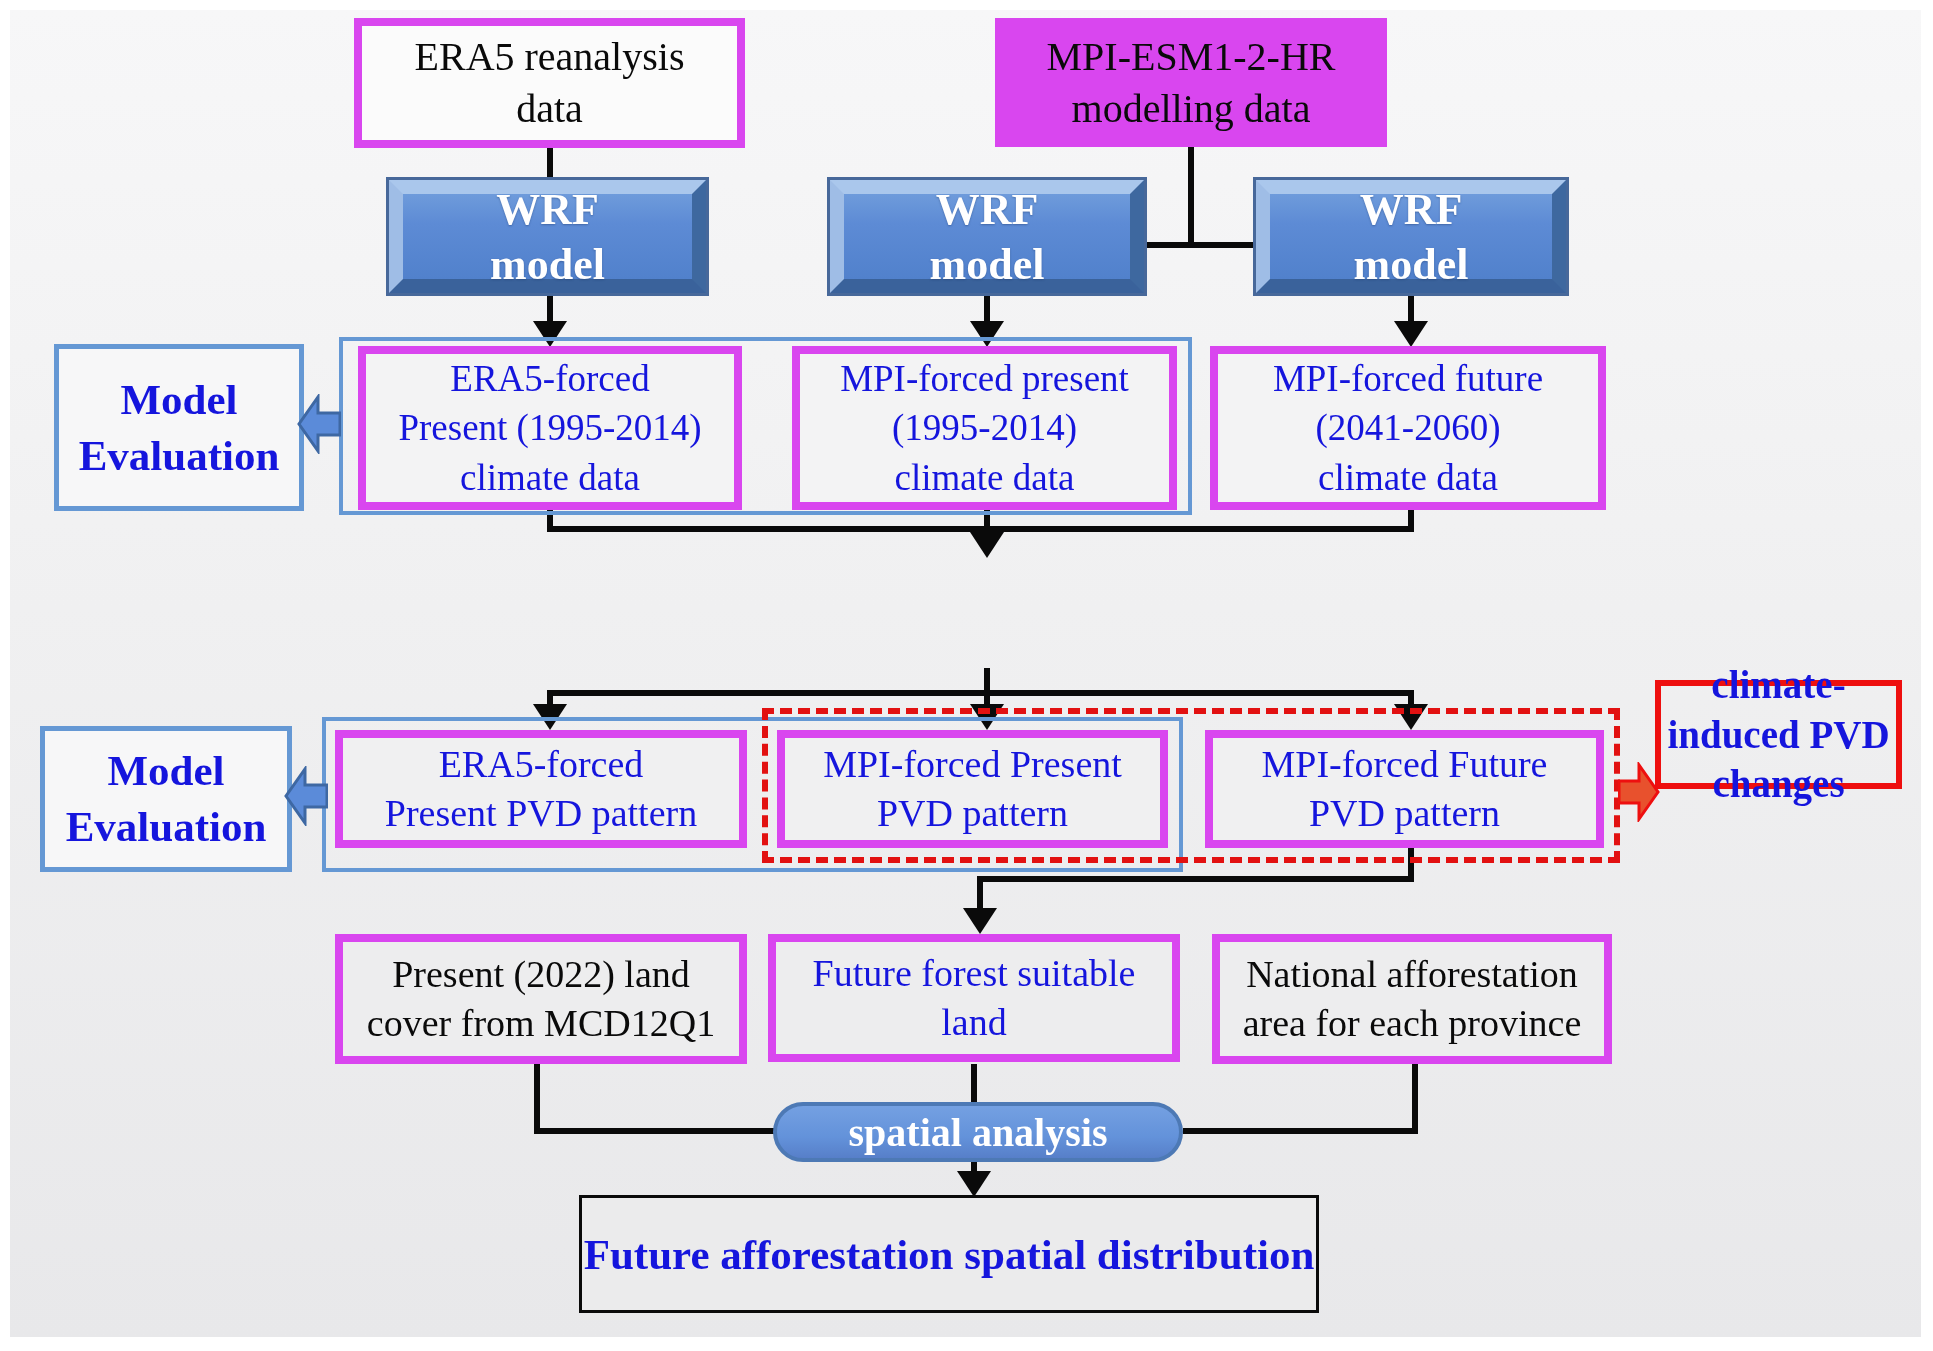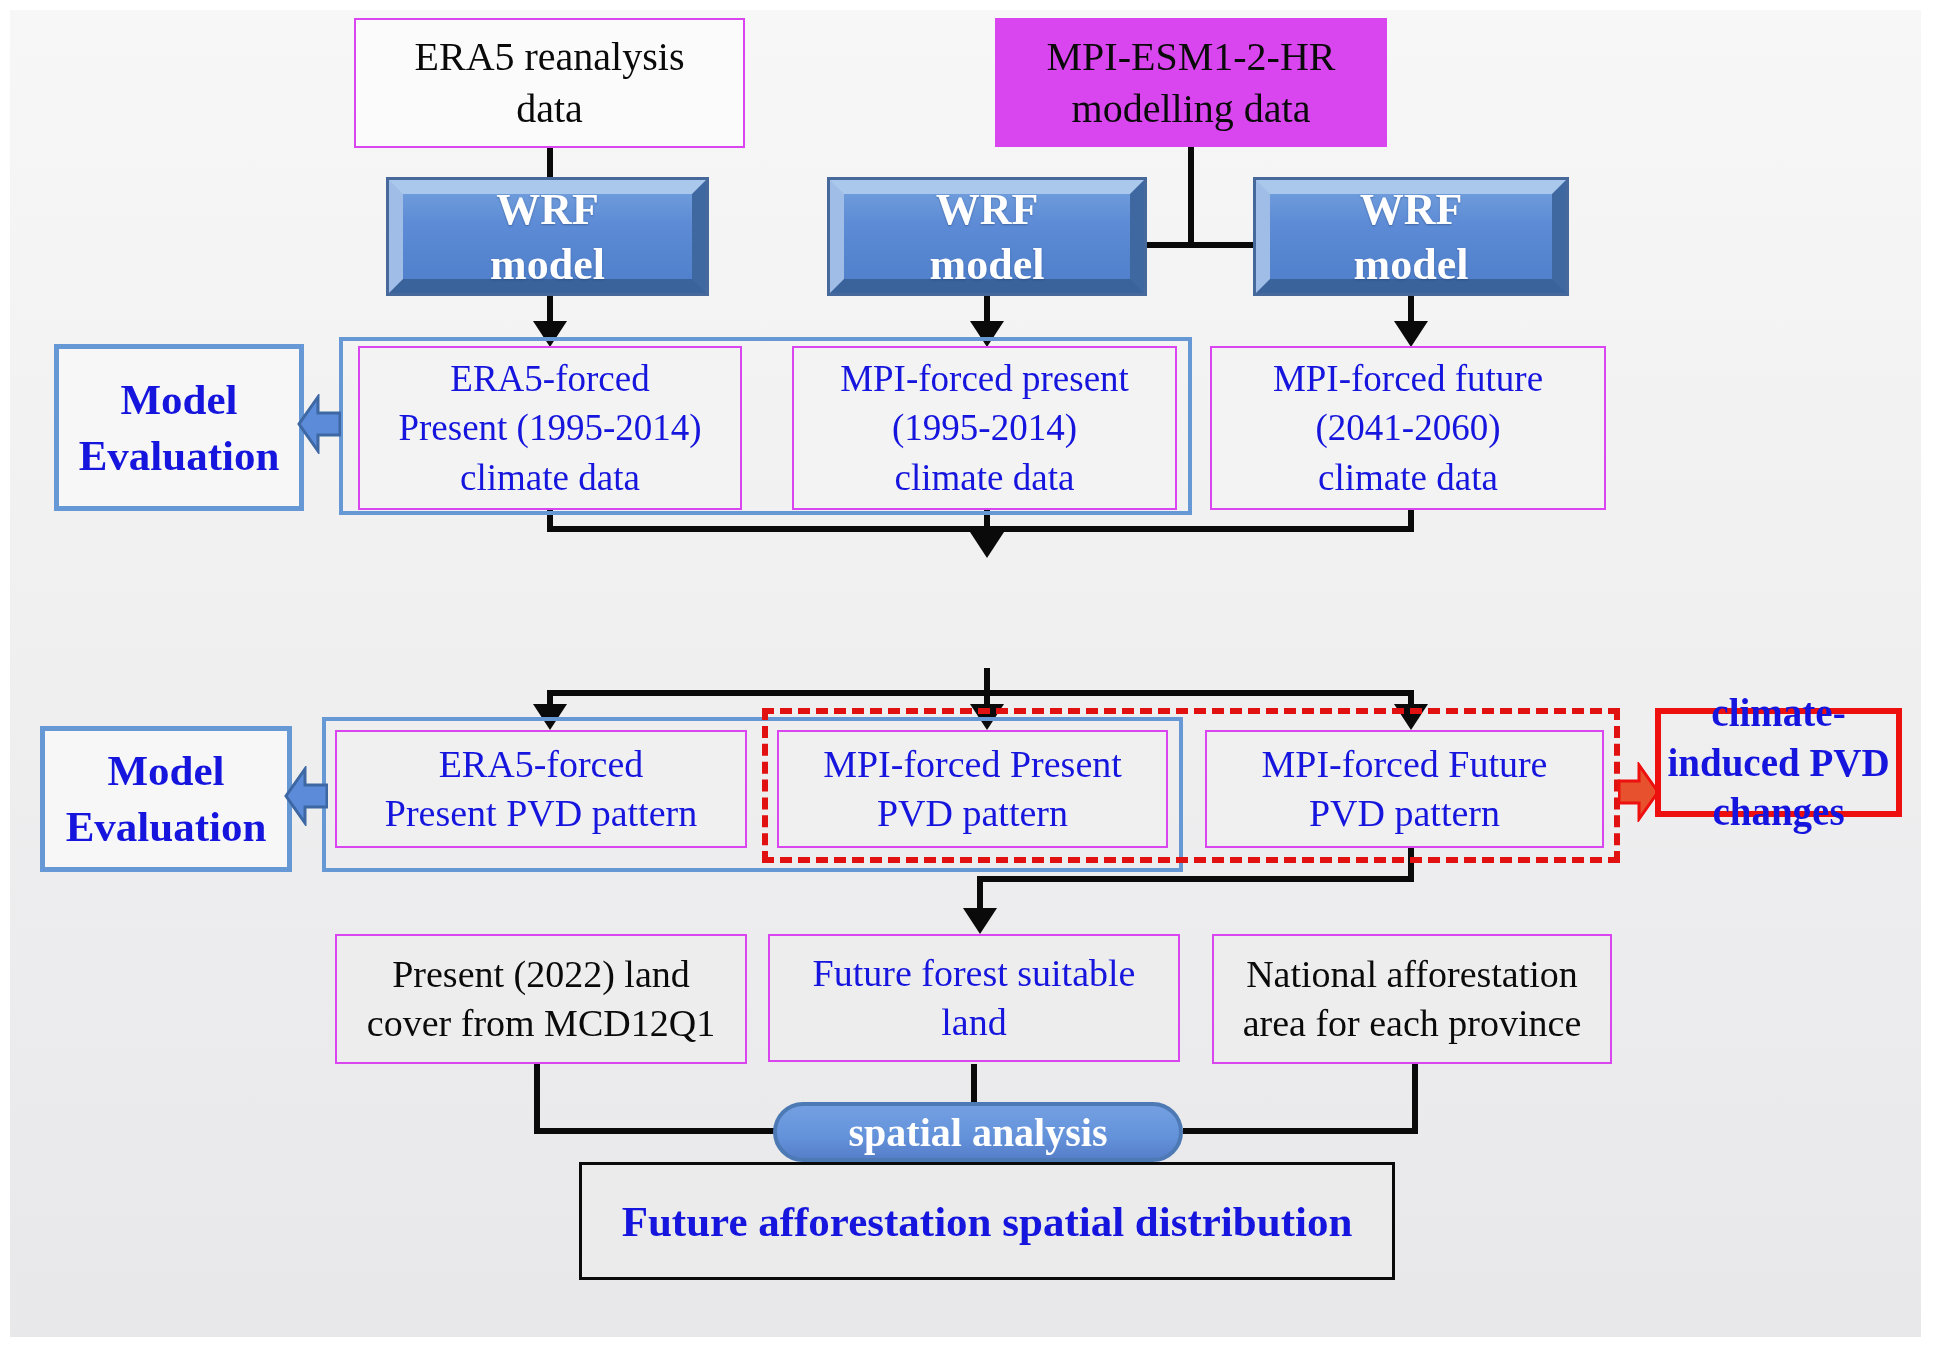--- a/index.html
+++ b/index.html
@@ -4,21 +4,21 @@
 <style>
   html,body{margin:0;padding:0;background:#ffffff;}
   .stage{position:relative;width:1933px;height:1351px;background:#ffffff;
          font-family:"Liberation Serif","DejaVu Serif",serif;overflow:hidden;}
   .panel{position:absolute;left:10px;top:10px;right:12px;bottom:14px;
          background:linear-gradient(180deg,#f7f7f8 0%,#f0f0f1 45%,#e8e8ea 100%);}
   
   .node{position:absolute;display:flex;align-items:center;justify-content:center;
         text-align:center;box-sizing:border-box;}
   .lbl{white-space:pre-line;display:block;width:100%;}
-  .box-plain{border:2px solid #d946ef;background:#f3f3f4;}
+  .box-plain{border:8px solid #d946ef;background:#f3f3f4;}
   .t-black{color:#0a0a0a;font-size:40px;line-height:1.3;}
   .t-blue{color:#1515dd;font-size:37px;line-height:1.33;}
   .t-blue-sm{color:#1515dd;font-size:38px;line-height:1.3;}
   
   .bevel{background:linear-gradient(180deg,#6e9bdb 0%,#5d8bd5 35%,#5181cc 100%);
          border:14px solid;border-color:#aac7ec #3e689f #3a629b #9fbde6;
          outline:3px solid #47689a;color:#ffffff;font-weight:bold;font-size:44px;line-height:1.25;
          text-shadow:0 1px 2px rgba(30,60,110,.45);justify-content:flex-end;}
   
   .bluebox{border:4px solid #6598d4;background:transparent;}
@@ -161,21 +161,21 @@
       <polygon points="43,19 21,19 21,3 2,30 21,57 21,41 43,41" fill="#5b8bd9" stroke="#3e68a3" stroke-width="3"></polygon>
     </svg>
   </div>
 
   <div class="barrow" style="left:1618px;top:762px;width:42px;height:60px">
     <svg width="42" height="60" viewBox="0 0 42 60">
       <polygon points="1,19 21,19 21,3 40,30 21,57 21,41 1,41" fill="#e8512d" stroke="#ee0f0f" stroke-width="3"></polygon>
     </svg>
   </div>
 
-  <div class="node redbox" style="left:1655px;top:708px;width:247px;height:109px">
+  <div class="node redbox" style="left:1655px;top:680px;width:247px;height:109px">
     <span class="lbl">climate-
 induced PVD
 changes</span>
   </div>
 
   <div class="node box-plain t-black" style="left:335px;top:934px;width:412px;height:130px;background:#ededee;font-size:38px">
     <span class="lbl">Present (2022) land
 cover from MCD12Q1</span>
   </div>
   <div class="node box-plain t-blue-sm" style="left:768px;top:934px;width:412px;height:128px;background:#ededee">
@@ -184,16 +184,16 @@
   </div>
   <div class="node stadium" style="left:773px;top:1102px;width:410px;height:60px">
     <span class="lbl">spatial analysis</span>
   </div>
 
   <div class="node box-plain t-black" style="left:1212px;top:934px;width:400px;height:130px;background:#ededee;font-size:38px">
     <span class="lbl">National afforestation
 area for each province</span>
   </div>
 
-  <div class="node bottombox" style="left:579px;top:1162px;width:816px;height:118px">
+  <div class="node bottombox" style="left:579px;top:1195px;width:740px;height:118px">
     <span class="lbl">Future afforestation spatial distribution</span>
   </div>
 </div>
 
 </body></html>

